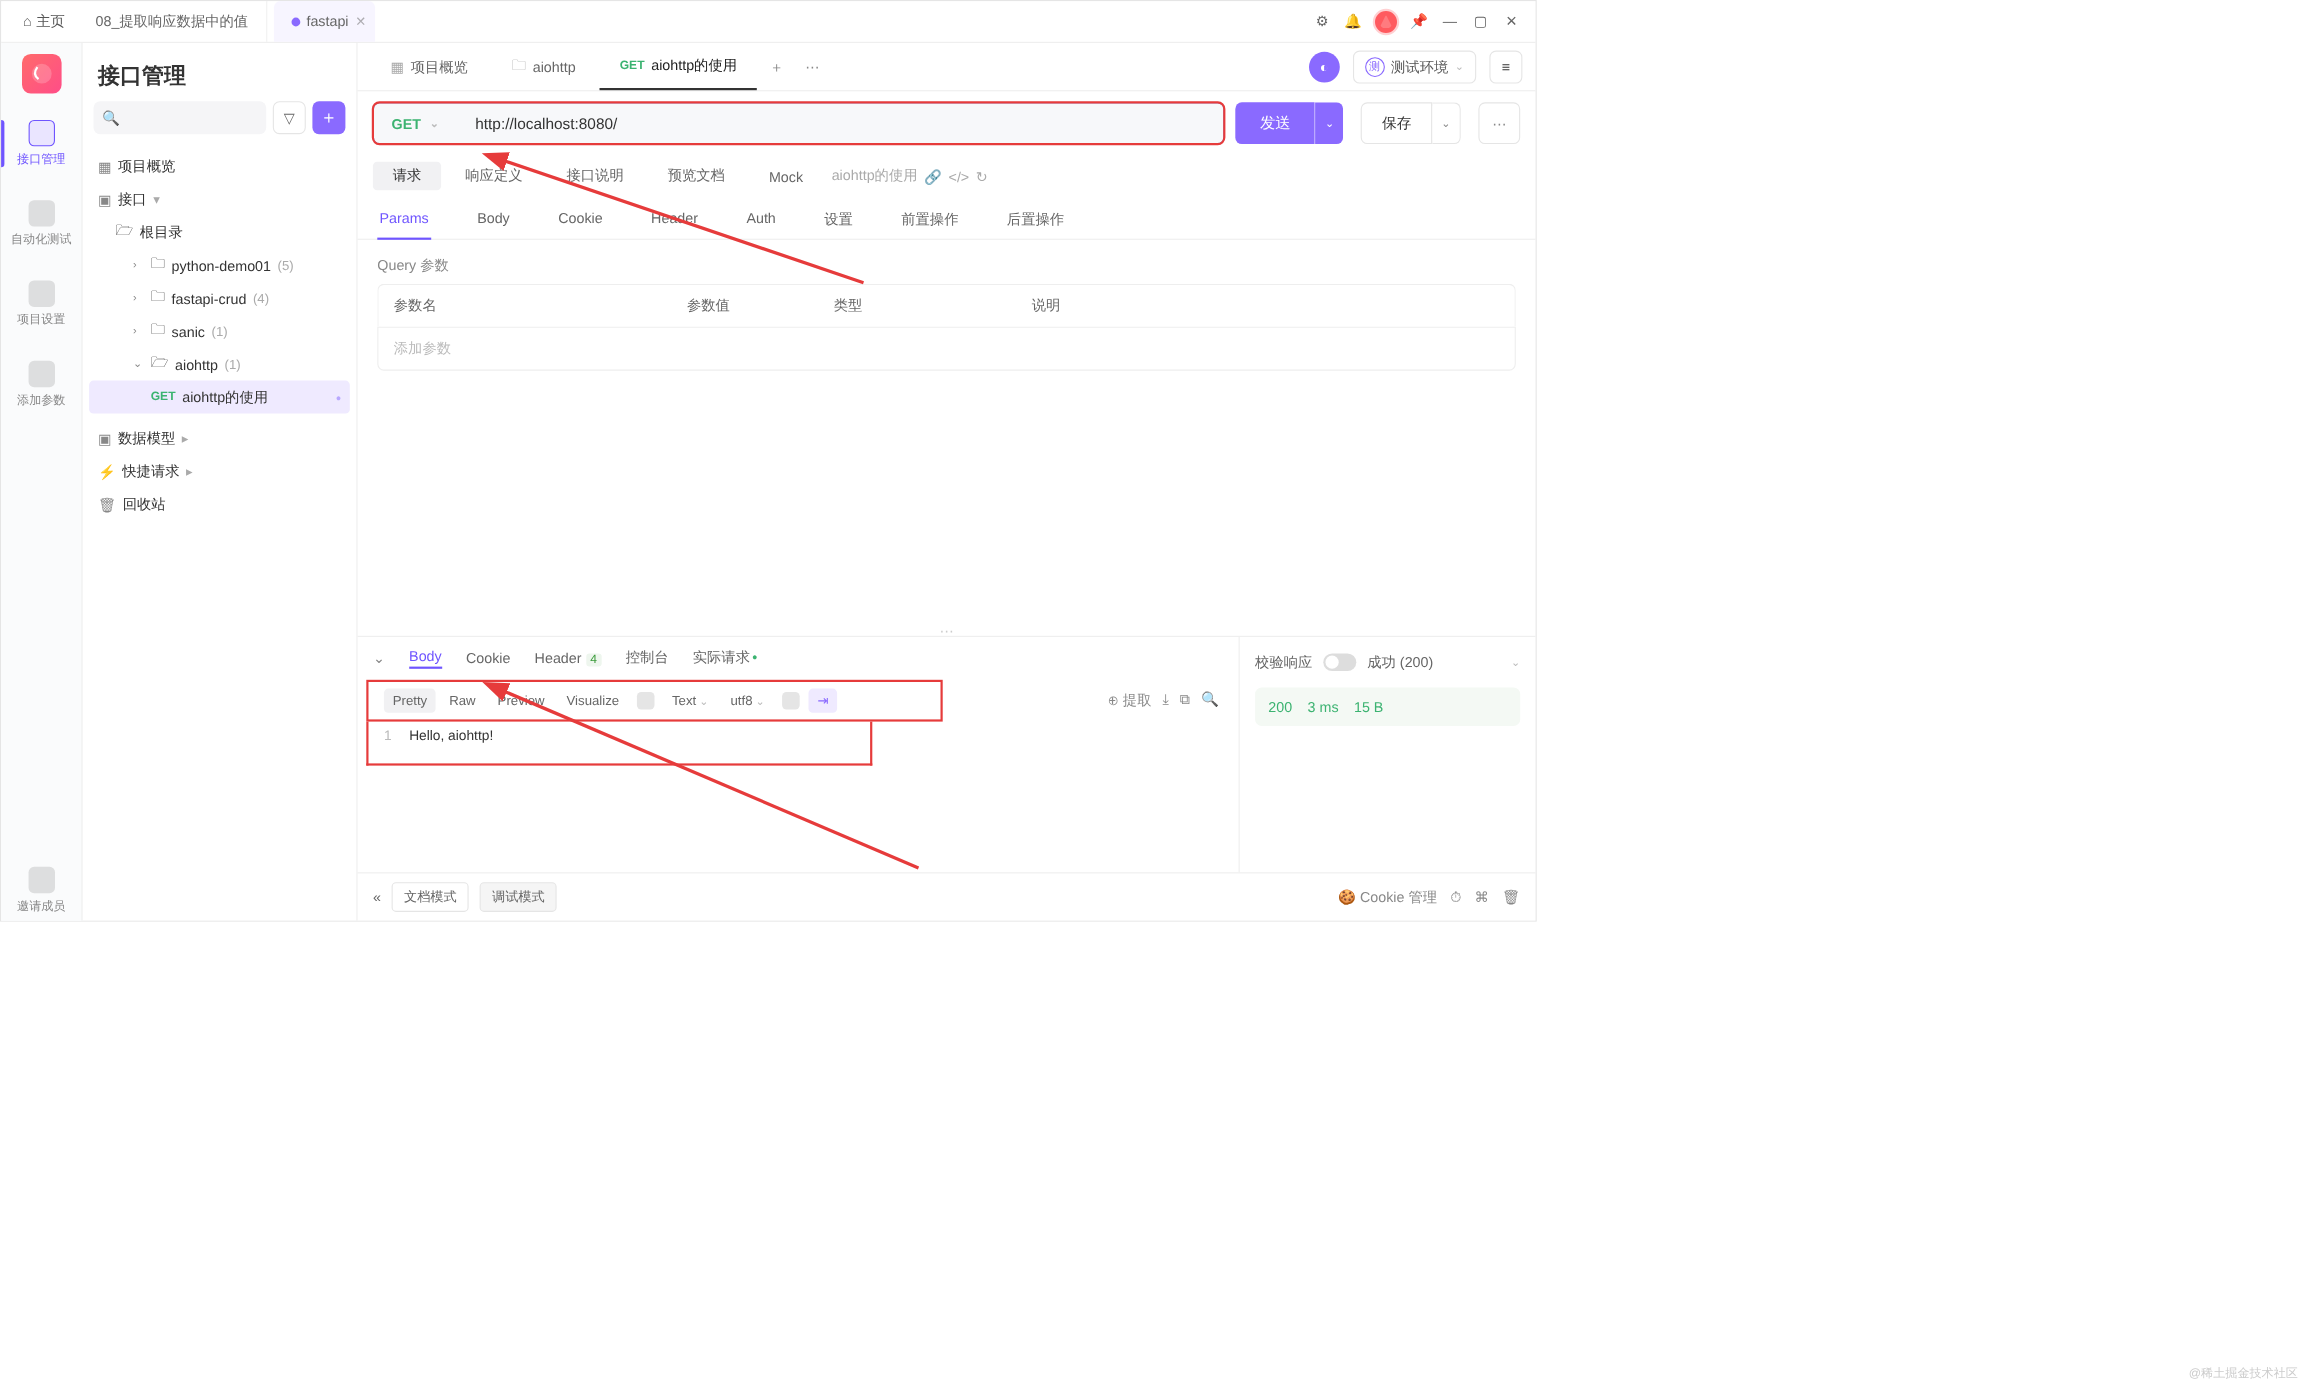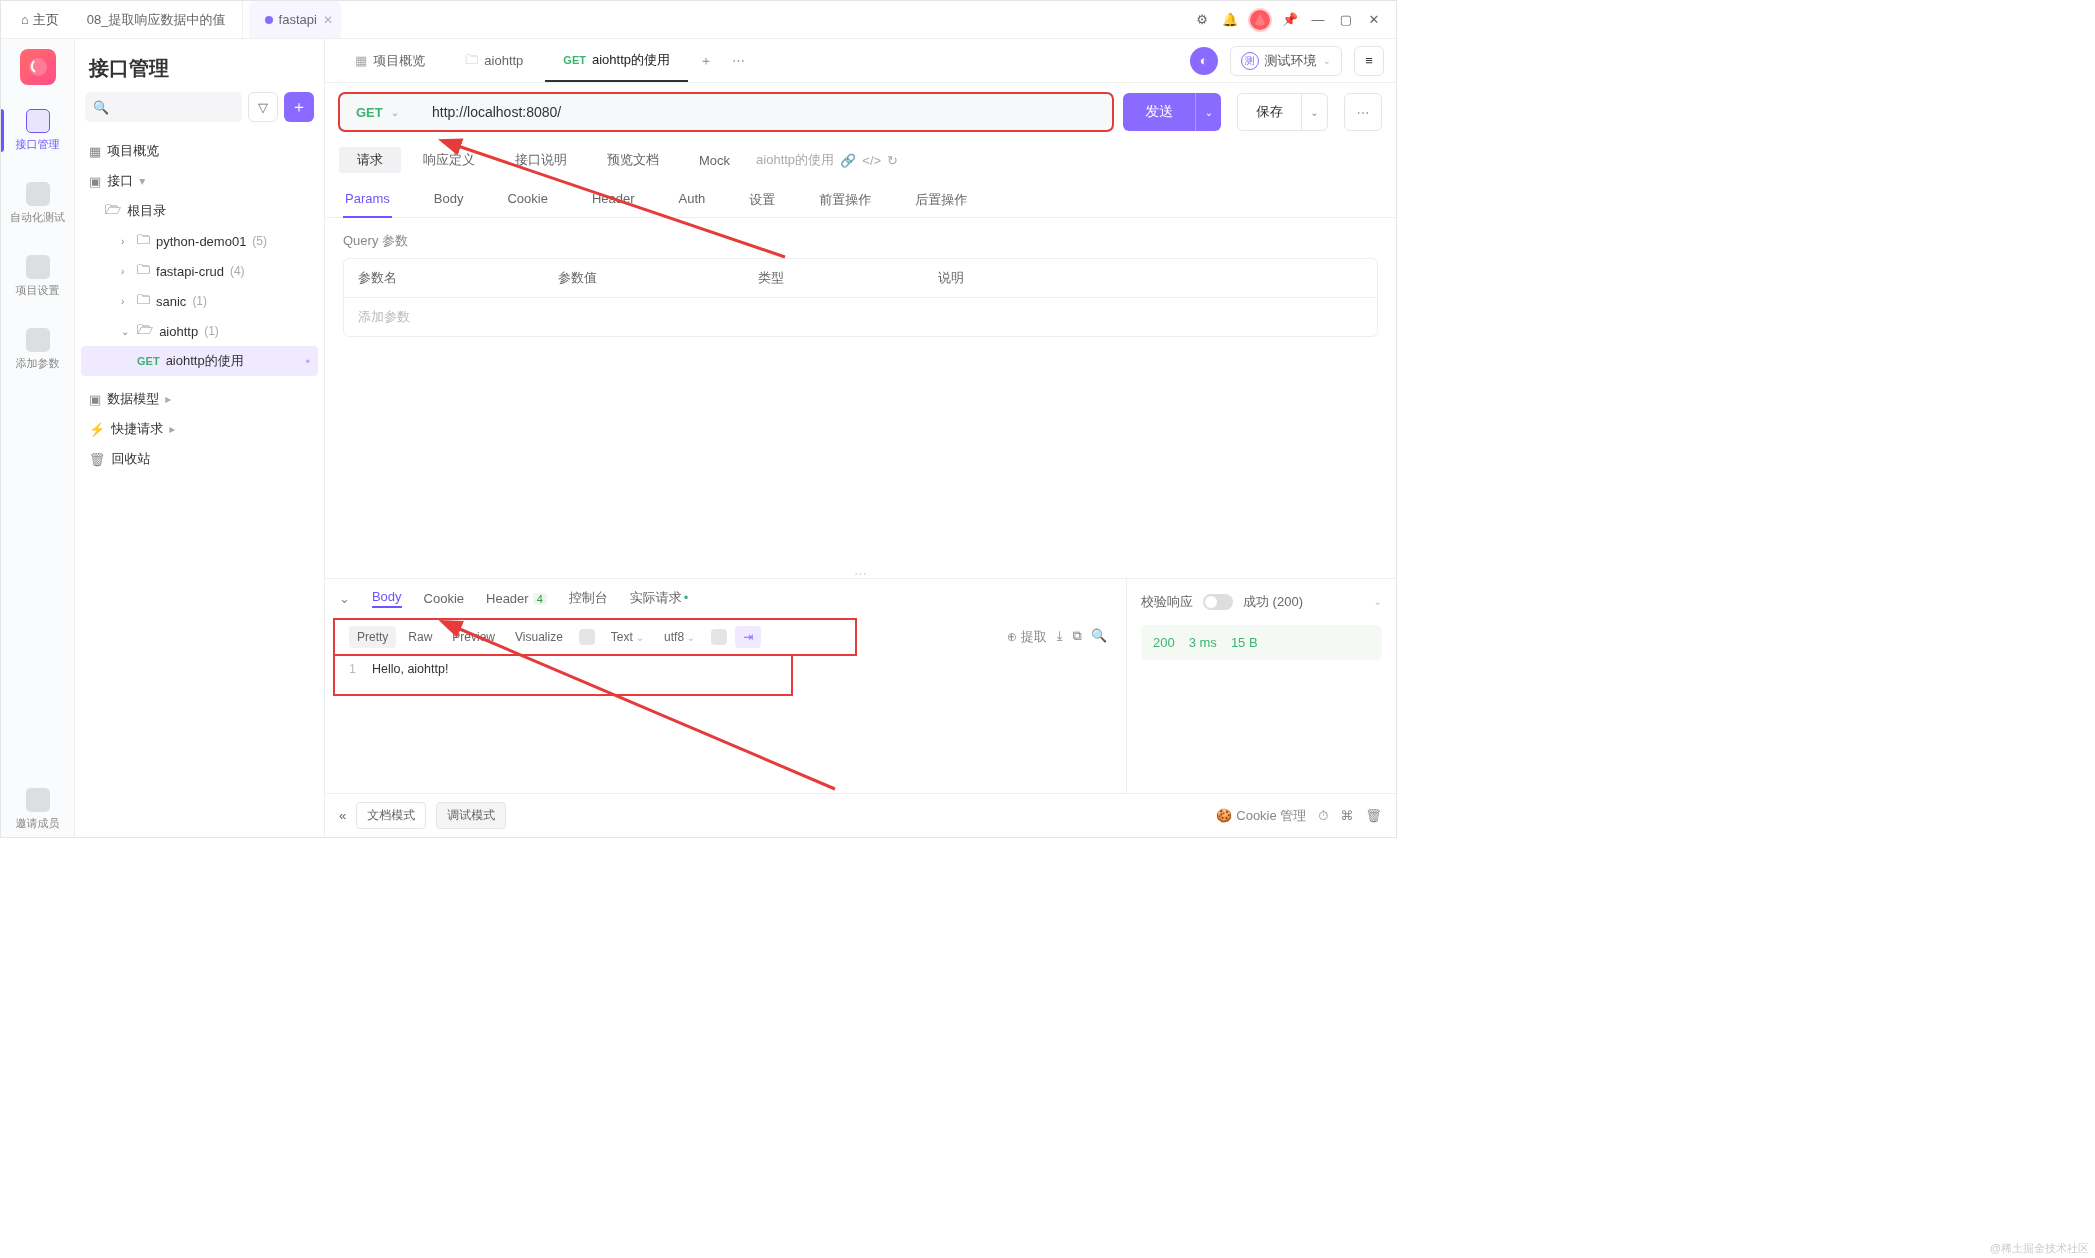--- a/index.html
+++ b/index.html
@@ -85,21 +85,21 @@
 .param-tabs { display:flex; gap:40px; padding:10px 18px 0; border-bottom:1px solid #eee;}
 .param-tabs .pt { padding:8px 2px; color:#666; cursor:pointer;}
 .param-tabs .pt.on { color:#6f55ff; border-bottom:2px solid #6f55ff; margin-bottom:-1px; font-weight:500;}
 
 .params-area { padding:14px 18px; }
 .params-area .lbl { color:#888; margin-bottom:8px;}
 .p-head { display:flex; border:1px solid #eee; border-bottom:0; border-radius:6px 6px 0 0; color:#666; font-size:13px;}
 .p-head div { padding:10px 14px;}
 .p-row { display:flex; border:1px solid #eee; border-radius:0 0 6px 6px; color:#bbb;}
 .p-row div { padding:10px 14px;}
-.col-name{width:200px;} .col-val{width:200px;} .col-type{width:180px;} .col-desc{flex:1;}
+.col-name{width:200px;} .col-val{width:200px;text-align:center;} .col-type{width:180px;} .col-desc{flex:1;}
 
 .split-handle { height:12px; display:flex; justify-content:center; color:#ccc; cursor:row-resize;}
 
 .resp { border-top:1px solid #eee; display:flex; flex:1; min-height:0;}
 .resp-main { flex:1; display:flex; flex-direction:column; min-width:0;}
 .resp-head { display:flex; align-items:center; gap:22px; padding:10px 14px;}
 .resp-head .chev { color:#888; cursor:pointer;}
 .resp-head .rt { color:#666; cursor:pointer;}
 .resp-head .rt.on { color:#6f55ff; border-bottom:2px solid #6f55ff; padding-bottom:2px; font-weight:500;}
 .resp-head .badge4 { background:#eef6ee;color:#3a9b3a;border-radius:3px;padding:0 4px;font-size:11px;margin-left:4px;}

